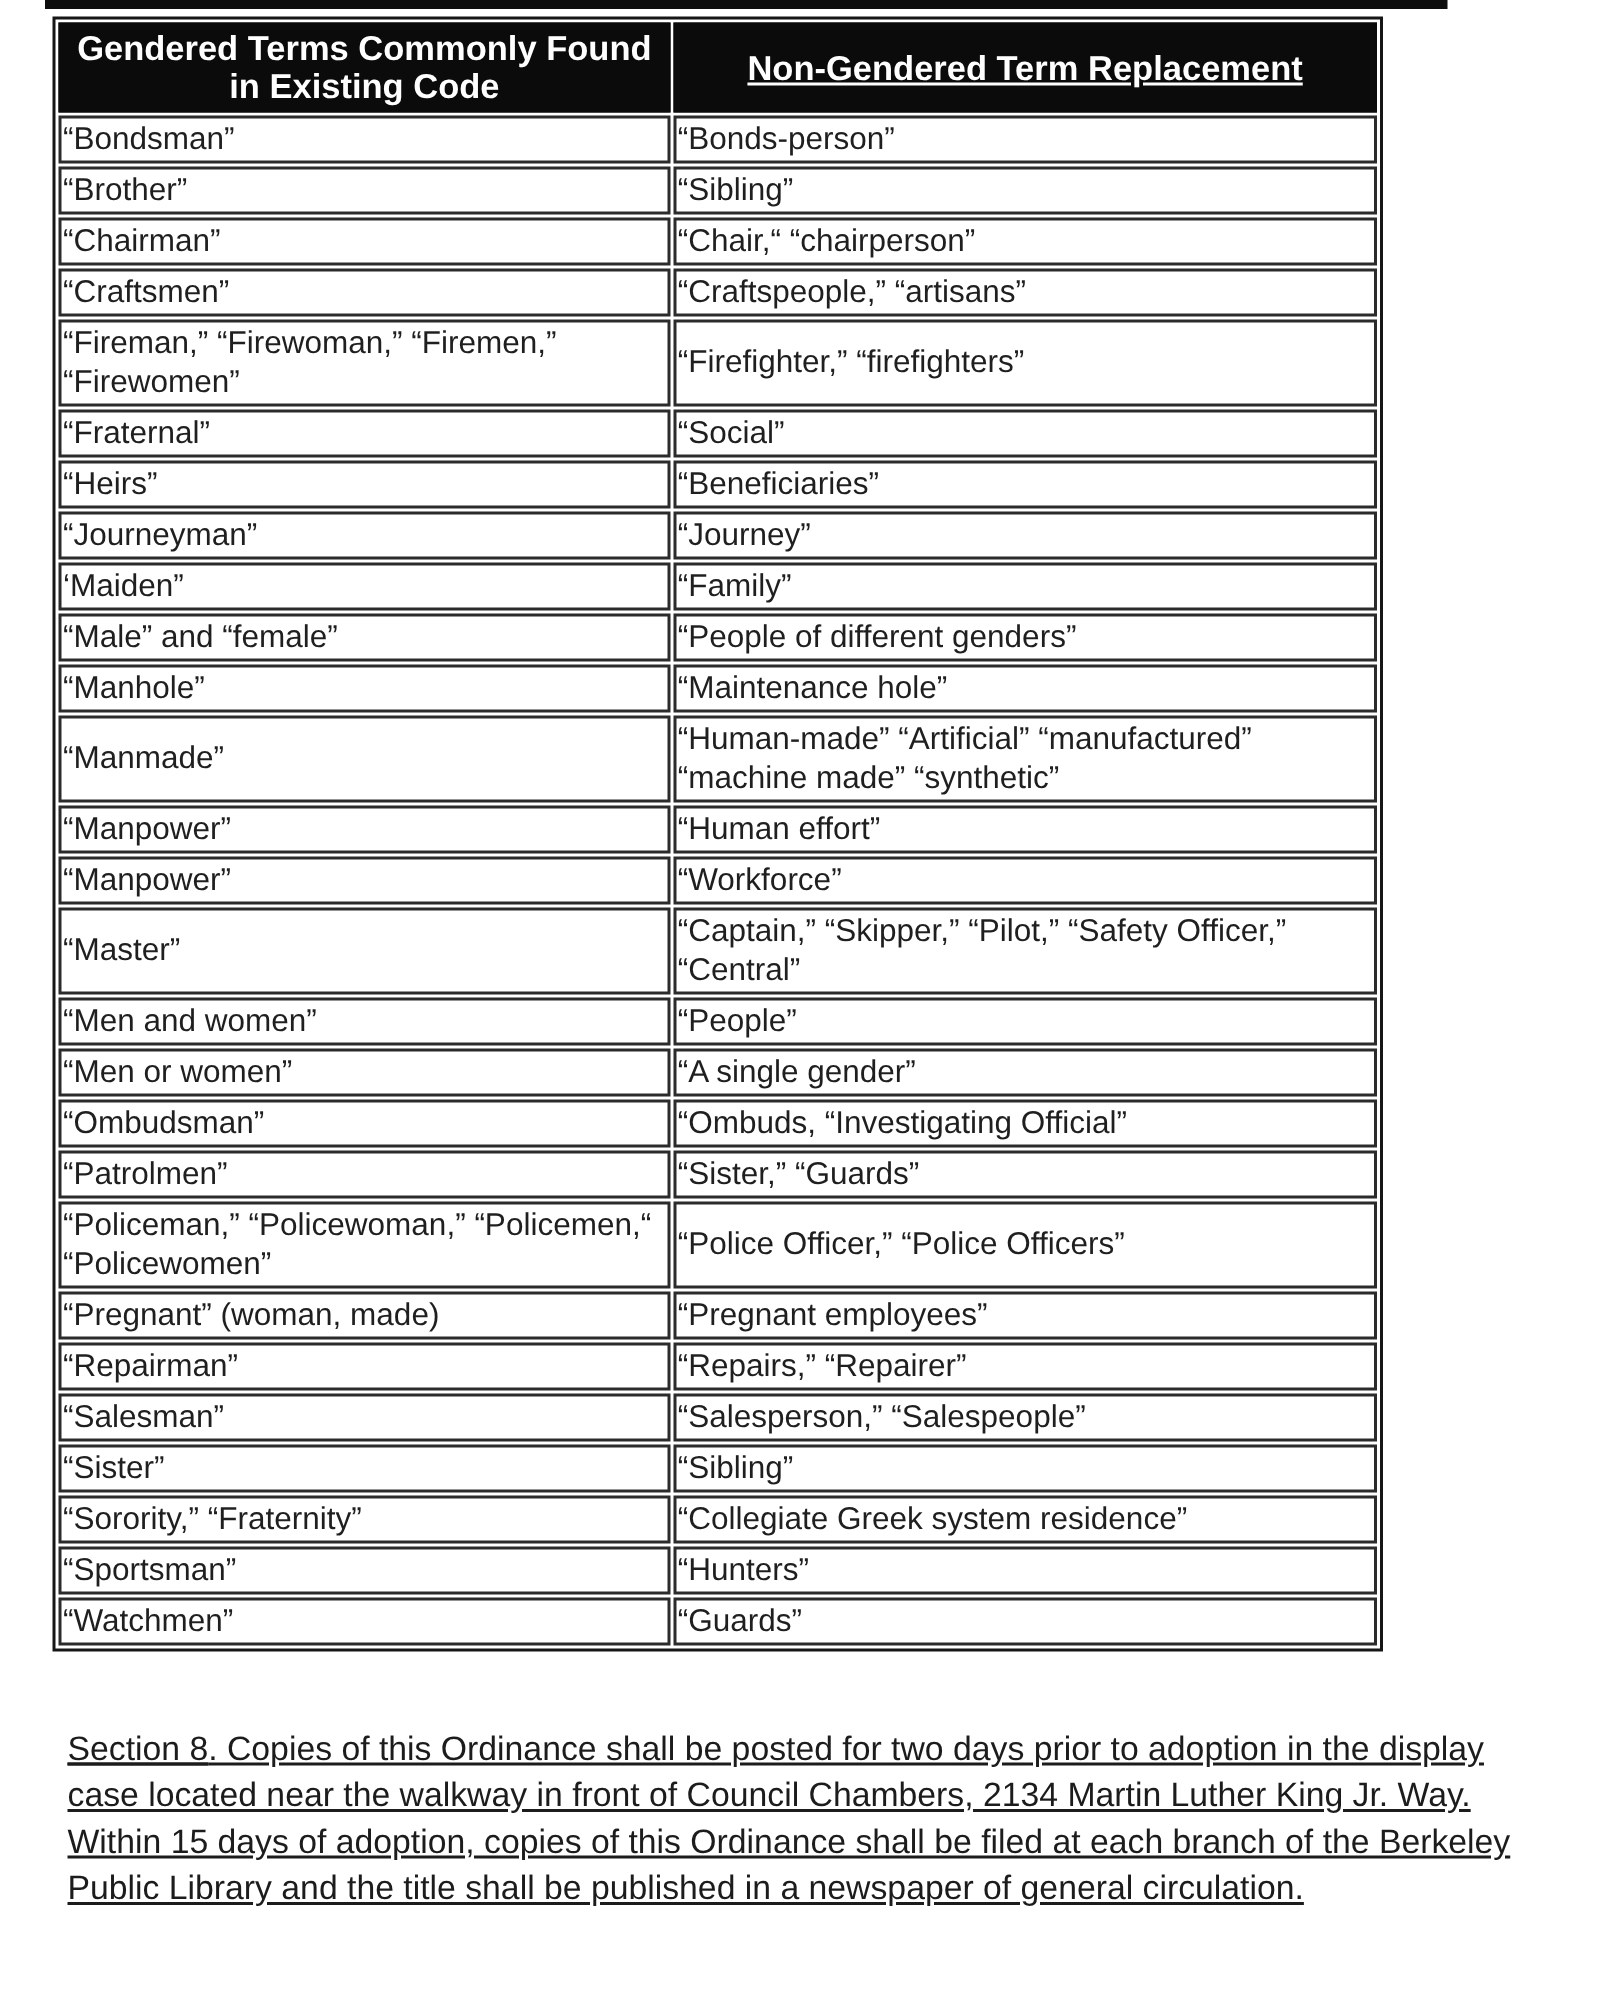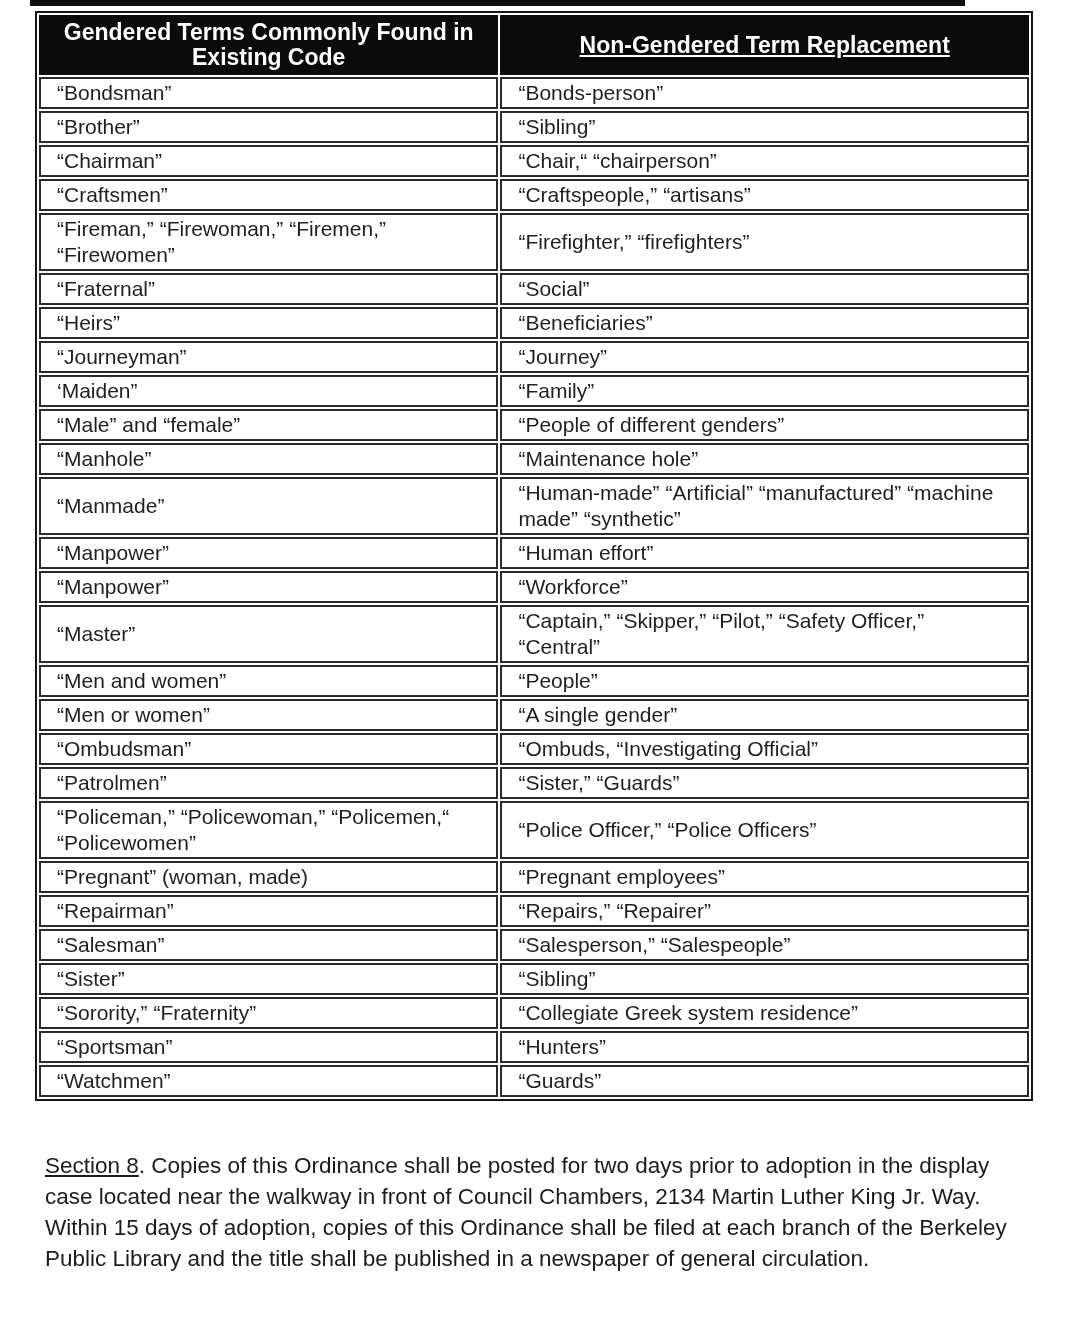--- a/index.html
+++ b/index.html
@@ -13,21 +13,21 @@
   }
   .top-strip {
     position: absolute;
     left: 30px; top: 0;
     width: 935px; height: 6px;
     background: #0d0d0d;
   }
   .doc-table-wrap {
     position: absolute;
     left: 35px; top: 11px;
-    width: 998px;
+    width: 887px;
   }
   table.doc-table {
     width: 100%;
     border-collapse: separate;
     border-spacing: 2px;
     background: #ffffff;
     border: 2px solid #161616;
     table-layout: fixed;
   }
   table.doc-table th {
@@ -40,33 +40,34 @@
     vertical-align: middle;
     padding: 4px 10px;
     border: 1px solid #0b0b0b;
   }
   table.doc-table th.col-term  { width: 46.5%; }
   table.doc-table th.col-repl  { width: 53.5%; text-decoration: underline; }
   table.doc-table td {
     border: 2px solid #2b2b2b;
     font-size: 21px;
     line-height: 26px;
-    padding: 1px 16px;
+    padding: 1px 1px;
     vertical-align: middle;
     background: #ffffff;
     word-wrap: break-word;
   }
   .section-para {
     position: absolute;
     left: 45px; top: 1150px;
     width: 992px;
     font-size: 22.5px;
     line-height: 31px;
     color: #1c1c1c;
     text-align: left;
+    text-decoration: underline;
   }
   .section-para .sec-label { text-decoration: underline; }
 </style>
 </head>
 <body>
 
 <div class="top-strip"></div>
 
 <div class="doc-table-wrap">
   <table class="doc-table">

